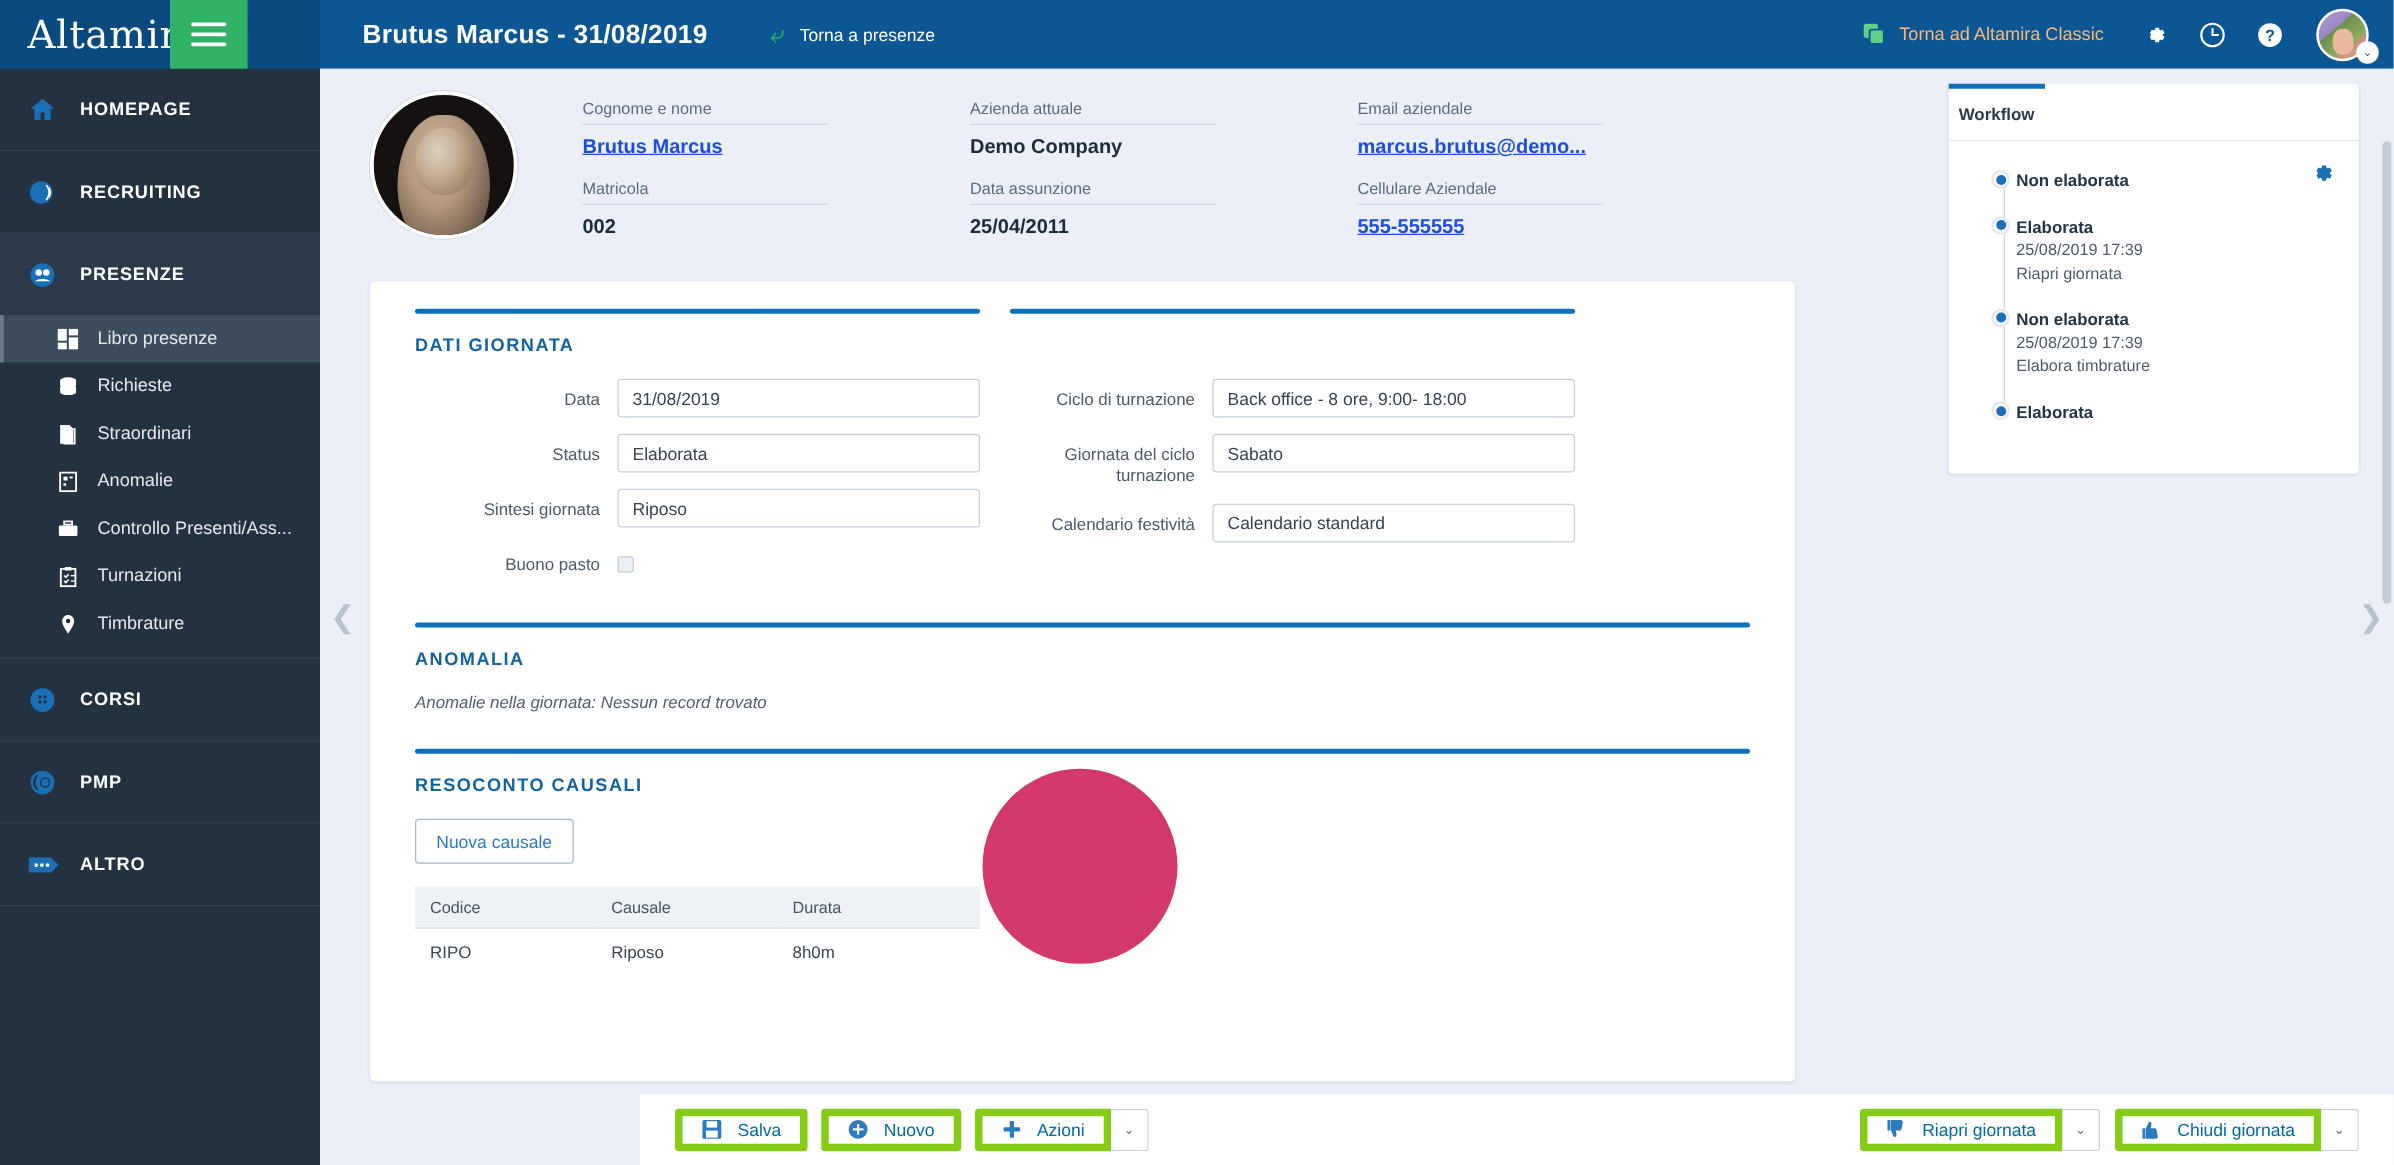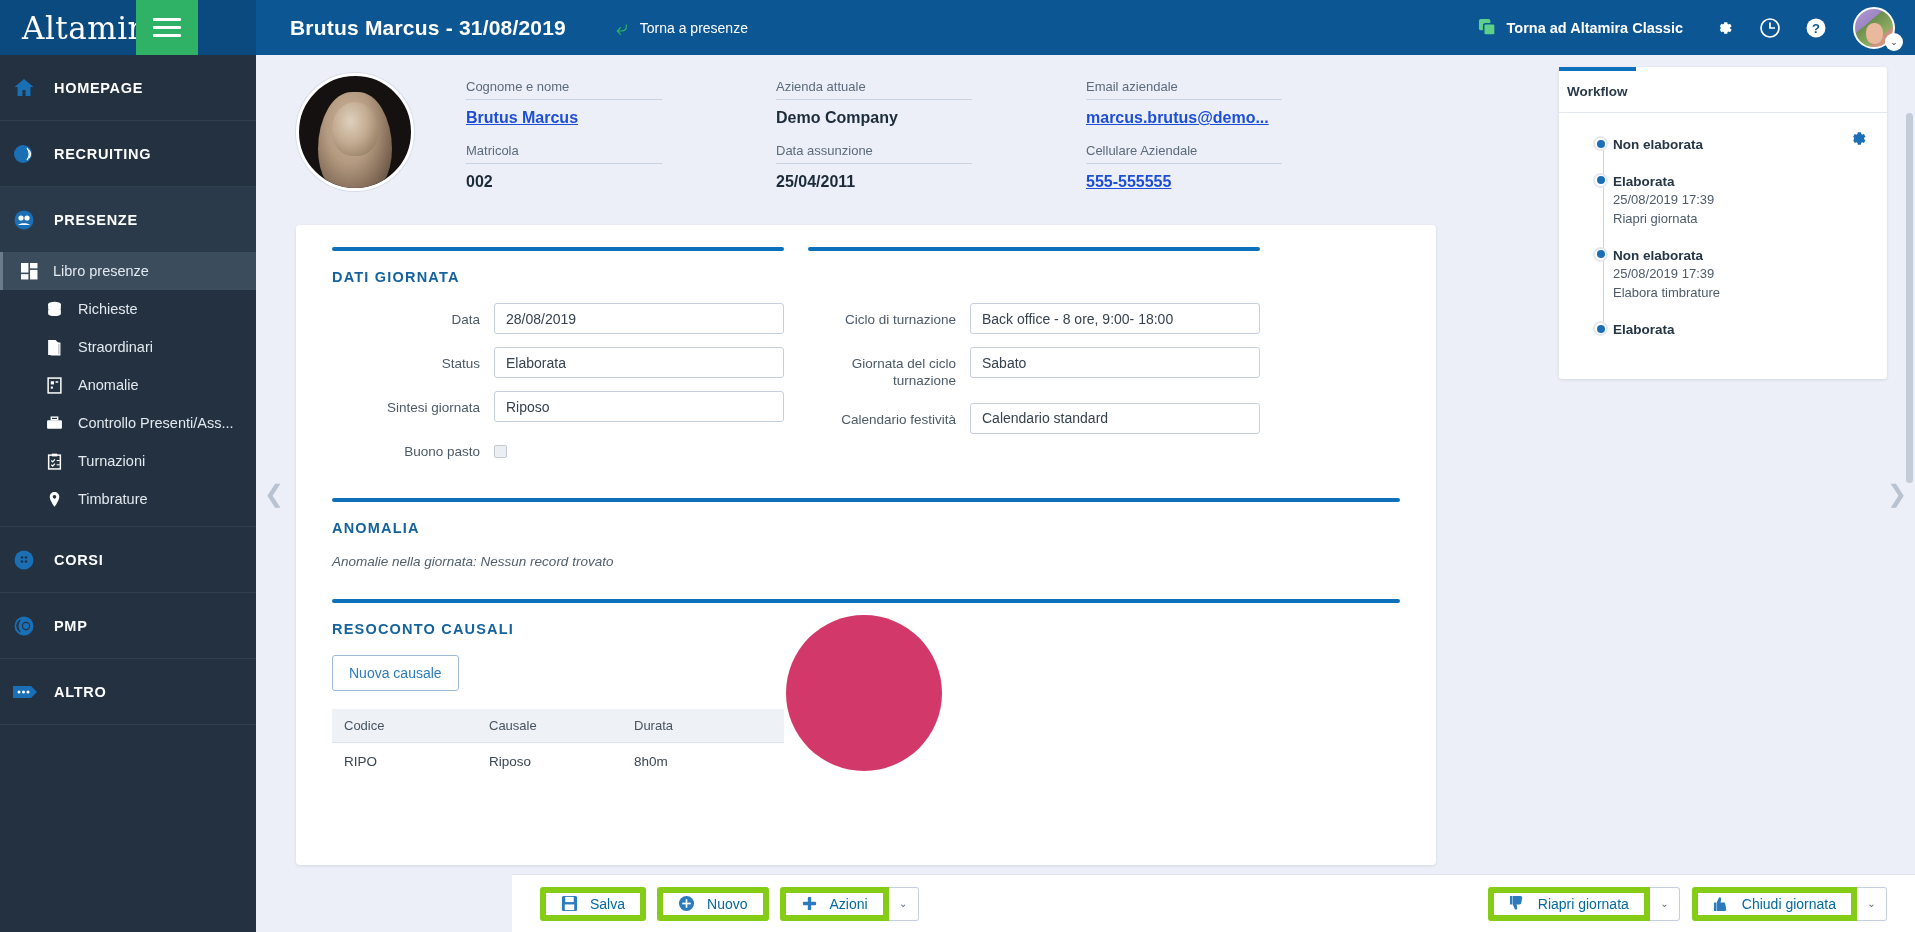--- a/index.html
+++ b/index.html
@@ -35,57 +35,57 @@
     display: flex; flex-direction: column;
     align-items: center; justify-content: center; gap: 5px;
     cursor: pointer;
   }
   .burger span { display:block; width: 28px; height: 3px; background: #fff; border-radius: 1px; }
 
   .nav { width: 256px; }
   .nav-group { border-bottom: 1px solid #31404f; }
   .nav-main {
     display: flex; align-items: center;
-    height: 65px; padding-left: 12px;
+    height: 65px; padding-left: 22px;
     cursor: pointer;
   }
   .nav-main.active { background: #2a3a4a; }
   .nav-main .ico { width: 42px; display:flex; align-items:center; }
   .nav-main .lbl {
     color: #ffffff; font-size: 14.5px; font-weight: bold;
     letter-spacing: .7px;
   }
   .sub-item {
     display: flex; align-items: center;
     height: 38px; padding-left: 46px; cursor: pointer;
   }
   .sub-item .sico { width: 32px; display: flex; align-items: center; }
   .sub-item .slbl { color: #e3e9ef; font-size: 14.5px; }
-  .sub-item.active { background: #3b4c5c; border-left: 3px solid #6b7b8b; padding-left: 18px; }
+  .sub-item.active { background: #3b4c5c; border-left: 3px solid #6b7b8b; padding-left: 43px; }
   .subs { padding-bottom: 8px; }
 
   
   .main { flex: 1; position: relative; height: 932px; }
   .topbar {
     height: 55px; background: #0b5693;
     display: flex; align-items: center;
     padding-left: 34px;
     position: relative;
   }
   .page-title { color: #fff; font-size: 21px; font-weight: bold; letter-spacing: .2px; }
   .back-link { display: flex; align-items: center; margin-left: 50px; cursor: pointer; }
   .back-arrow { color: #2fb166; font-size: 21px; margin-right: 12px; line-height: 1; }
   .back-text { color: #ffffff; font-size: 14px; }
   .topbar-right {
     position: absolute; right: 14px; top: 0; height: 55px;
     display: flex; align-items: center; gap: 0;
   }
   .classic-link { display: flex; align-items: center; cursor: pointer; margin-right: 18px; }
   .classic-link .cico { margin-right: 10px; display:flex; }
-  .classic-link span.ct { color: #ffffff; font-size: 14.5px; font-weight: bold; }
+  .classic-link span.ct { color: #fdba74; font-size: 14.5px; font-weight: normal; }
   .tb-icon {
     width: 46px; height: 55px;
     display: flex; align-items: center; justify-content: center;
     cursor: pointer;
   }
   .avatar-wrap { position: relative; width: 54px; height: 55px; display:flex; align-items:center; justify-content:center; margin-left: 8px; cursor:pointer;}
   .avatar {
     width: 42px; height: 42px; border-radius: 50%;
     border: 2px solid #fff; overflow: hidden;
     background: linear-gradient(140deg,#b49ad0 0%,#9d86c4 35%,#6c8f4d 36%,#8fae63 70%,#c98e7a 71%,#e0a98e 100%);
@@ -562,21 +562,21 @@
           <div class="sec-rule half"></div>
         </div>
 
         <div class="sec-title">DATI GIORNATA</div>
 
         <div class="form-cols">
 
           <div class="fcolumn">
             <div class="row">
               <div class="rlabel">Data</div>
-              <div class="rinput">28/08/2019</div>
+              <div class="rinput">31/08/2019</div>
             </div>
             <div class="row">
               <div class="rlabel">Status</div>
               <div class="rinput">Elaborata</div>
             </div>
             <div class="row">
               <div class="rlabel">Sintesi giornata</div>
               <div class="rinput">Riposo</div>
             </div>
             <div class="row">

